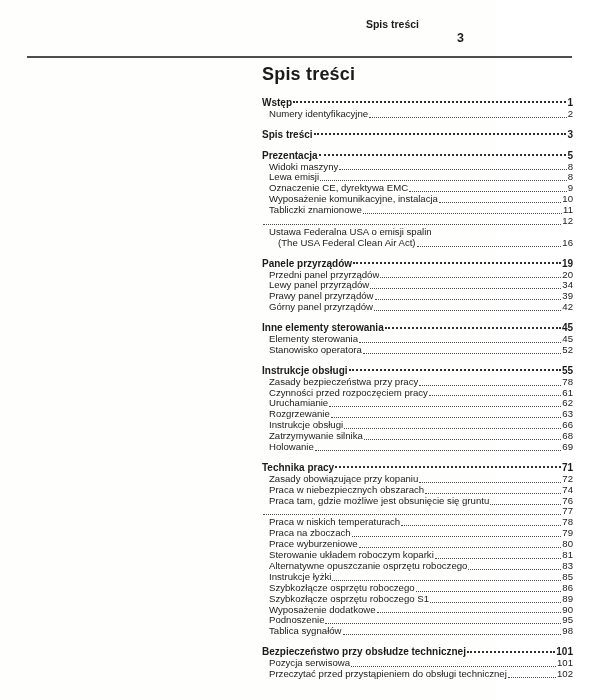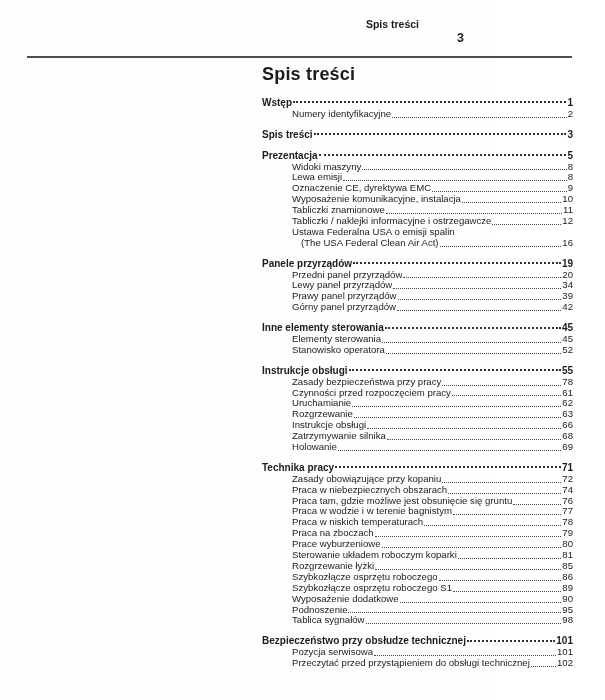--- a/index.html
+++ b/index.html
@@ -59,21 +59,21 @@
   .row .label { white-space: nowrap; overflow: hidden; }
   .row .dots {
     flex: 1 1 auto;
     min-width: 6px;
     border-bottom: 1.6px dotted #4a4a4a;
     margin: 0 1px 2px 1px;
   }
   .row .pagenum { white-space: nowrap; }
   .row.head { font-weight: bold; font-size: 10px; align-items: center; }
   .row.head .dots { border-bottom-width: 2px; border-bottom-color: #2e2e2e; }
-  .row.sub .label { padding-left: 7px; margin-left: 23px; }
+  .row.sub .label { padding-left: 7px; }
   .row.cont .label { padding-left: 16px; }
 </style>
 </head>
 <body>
 
 <div class="page" style="background: rgb(254, 254, 253); color: rgb(27, 27, 27);">
   <span class="rh-title">Spis treści</span>
   <span class="rh-page">3</span>
   <div class="rule" style="background: rgb(77, 77, 77);"></div>
   <h1 class="title">Spis treści</h1>
@@ -122,21 +122,20 @@
           <span class="label">Wyposażenie komunikacyjne, instalacja</span>
           <span class="dots" style="border-bottom-color: rgb(74, 74, 74);"></span>
           <span class="pagenum">10</span>
         </div>
         <div class="row sub">
           <span class="label">Tabliczki znamionowe</span>
           <span class="dots" style="border-bottom-color: rgb(74, 74, 74);"></span>
           <span class="pagenum">11</span>
         </div>
         <div class="row sub">
-          <span class="label">Tabliczki / naklejki informacyjne i ostrzegawcze</span>
           <span class="dots" style="border-bottom-color: rgb(74, 74, 74);"></span>
           <span class="pagenum">12</span>
         </div>
         <div class="row sub noleader">
           <span class="label">Ustawa Federalna USA o emisji spalin</span>
         </div>
         <div class="row sub cont">
           <span class="label">(The USA Federal Clean Air Act)</span>
           <span class="dots" style="border-bottom-color: rgb(74, 74, 74);"></span>
           <span class="pagenum">16</span>
@@ -243,21 +242,20 @@
           <span class="label">Praca w niebezpiecznych obszarach</span>
           <span class="dots" style="border-bottom-color: rgb(74, 74, 74);"></span>
           <span class="pagenum">74</span>
         </div>
         <div class="row sub">
           <span class="label">Praca tam, gdzie możliwe jest obsunięcie się gruntu</span>
           <span class="dots" style="border-bottom-color: rgb(74, 74, 74);"></span>
           <span class="pagenum">76</span>
         </div>
         <div class="row sub">
-          <span class="label">Praca w wodzie i w terenie bagnistym</span>
           <span class="dots" style="border-bottom-color: rgb(74, 74, 74);"></span>
           <span class="pagenum">77</span>
         </div>
         <div class="row sub">
           <span class="label">Praca w niskich temperaturach</span>
           <span class="dots" style="border-bottom-color: rgb(74, 74, 74);"></span>
           <span class="pagenum">78</span>
         </div>
         <div class="row sub">
           <span class="label">Praca na zboczach</span>
@@ -268,21 +266,26 @@
           <span class="label">Prace wyburzeniowe</span>
           <span class="dots" style="border-bottom-color: rgb(74, 74, 74);"></span>
           <span class="pagenum">80</span>
         </div>
         <div class="row sub">
           <span class="label">Sterowanie układem roboczym koparki</span>
           <span class="dots" style="border-bottom-color: rgb(74, 74, 74);"></span>
           <span class="pagenum">81</span>
         </div>
         <div class="row sub">
-          <span class="label">Rozgrzewanie łyżki</span>
+          <span class="label">Alternatywne opuszczanie osprzętu roboczego</span>
+          <span class="dots" style="border-bottom-color: rgb(74, 74, 74);"></span>
+          <span class="pagenum">83</span>
+        </div>
+        <div class="row sub">
+          <span class="label">Instrukcje łyżki</span>
           <span class="dots" style="border-bottom-color: rgb(74, 74, 74);"></span>
           <span class="pagenum">85</span>
         </div>
         <div class="row sub">
           <span class="label">Szybkozłącze osprzętu roboczego</span>
           <span class="dots" style="border-bottom-color: rgb(74, 74, 74);"></span>
           <span class="pagenum">86</span>
         </div>
         <div class="row sub">
           <span class="label">Szybkozłącze osprzętu roboczego S1</span>

